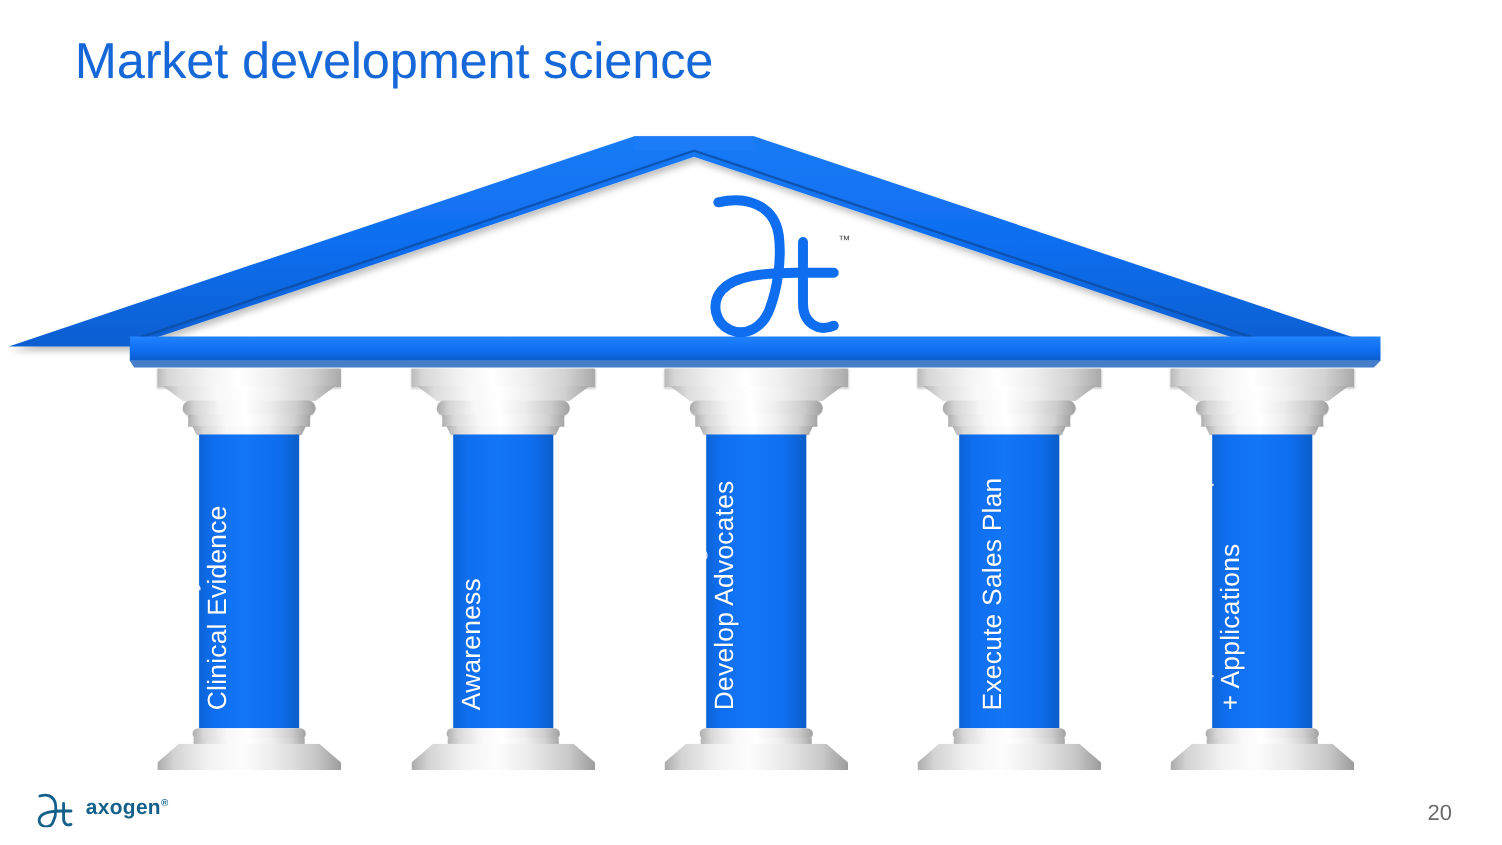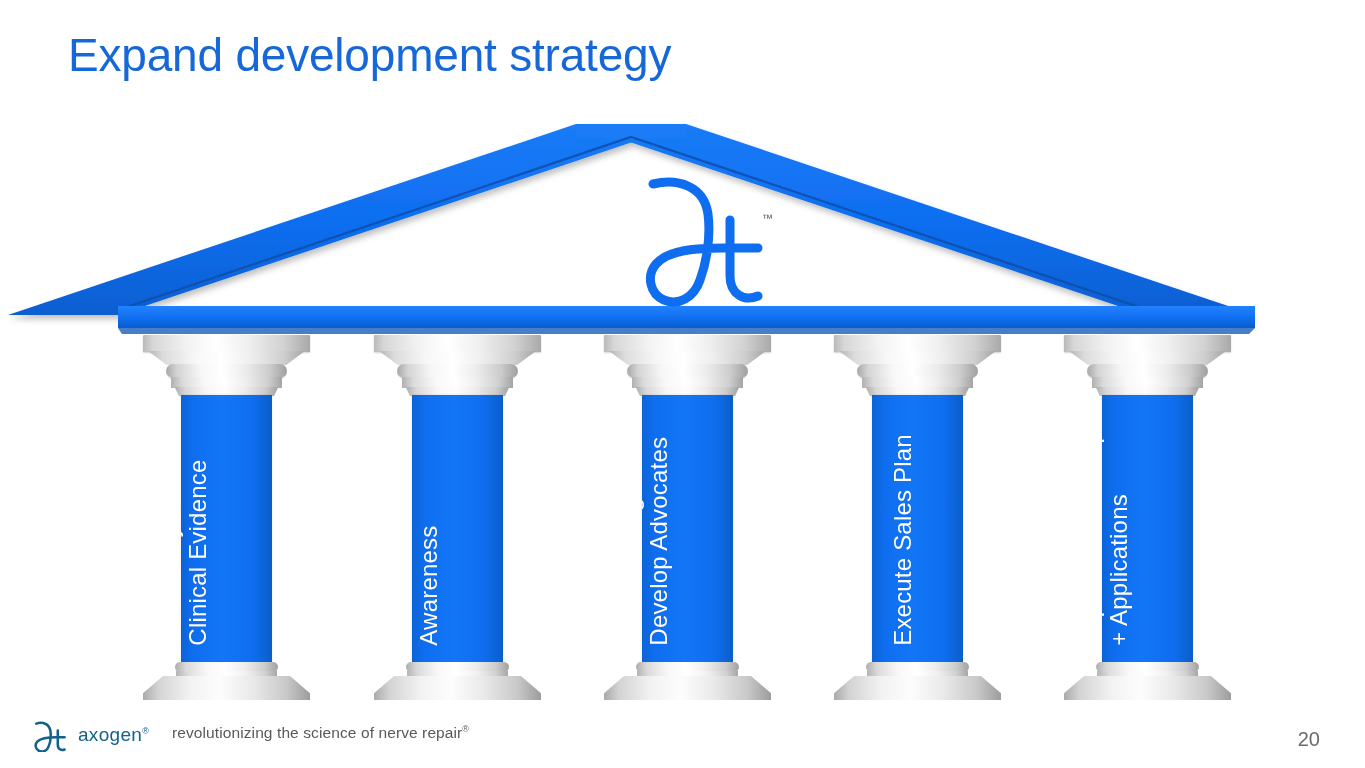--- a/index.html
+++ b/index.html
@@ -194,21 +194,21 @@
   #footer-logo {
     position: absolute;
     left: 30px;
     top: 10px;
     display: flex;
     align-items: center;
     gap: 6px;
   }
   #footer-wordmark {
     font-size: 19px;
-    font-weight: normal;
+    font-weight: bold;
     color: #14618c;
     letter-spacing: 0.3px;
   }
   #footer-wordmark sup {
     font-size: 9px;
     vertical-align: super;
   }
   #footer-tagline {
     position: absolute;
     left: 172px;
@@ -224,21 +224,21 @@
     top: 20px;
     font-size: 20px;
     color: #6b6b6b;
   }
 </style>
 </head>
 <body>
 
 <div id="slide">
 
-  <div id="slide-title">Expand development strategy</div>
+  <div id="slide-title">Market development science</div>
 
   <div id="temple">
 
     <svg id="pediment" viewBox="0 0 1365 230" preserveAspectRatio="none">
       <defs>
         <linearGradient id="roofGrad" x1="0" y1="0" x2="0" y2="1">
           <stop offset="0%" stop-color="#1a7bf7"></stop>
           <stop offset="50%" stop-color="#0f6ef0"></stop>
           <stop offset="100%" stop-color="#0a5fd0"></stop>
         </linearGradient>
@@ -371,18 +371,17 @@
                  C 61 68, 56 92, 50 104
                  C 44 118, 28 122, 16 115
                  C 4 108, 2 92, 13 82
                  C 26 70, 52 68, 78 68
                  L 108 68" fill="none" stroke="#14618c" stroke-width="9" stroke-linecap="round" stroke-linejoin="round"></path>
         <path d="M 84 44 L 84 94 C 84 110, 96 116, 108 111" fill="none" stroke="#14618c" stroke-width="9" stroke-linecap="round" stroke-linejoin="round"></path>
       </svg>
       <span id="footer-wordmark"><span>axogen</span><sup>®</sup></span>
     </div>
 
-    <div id="footer-tagline"><span>revolutionizing the science of nerve repair</span><sup>®</sup></div>
 
     <div id="page-number">20</div>
   </div>
 
 </div>
 
 </body></html>

